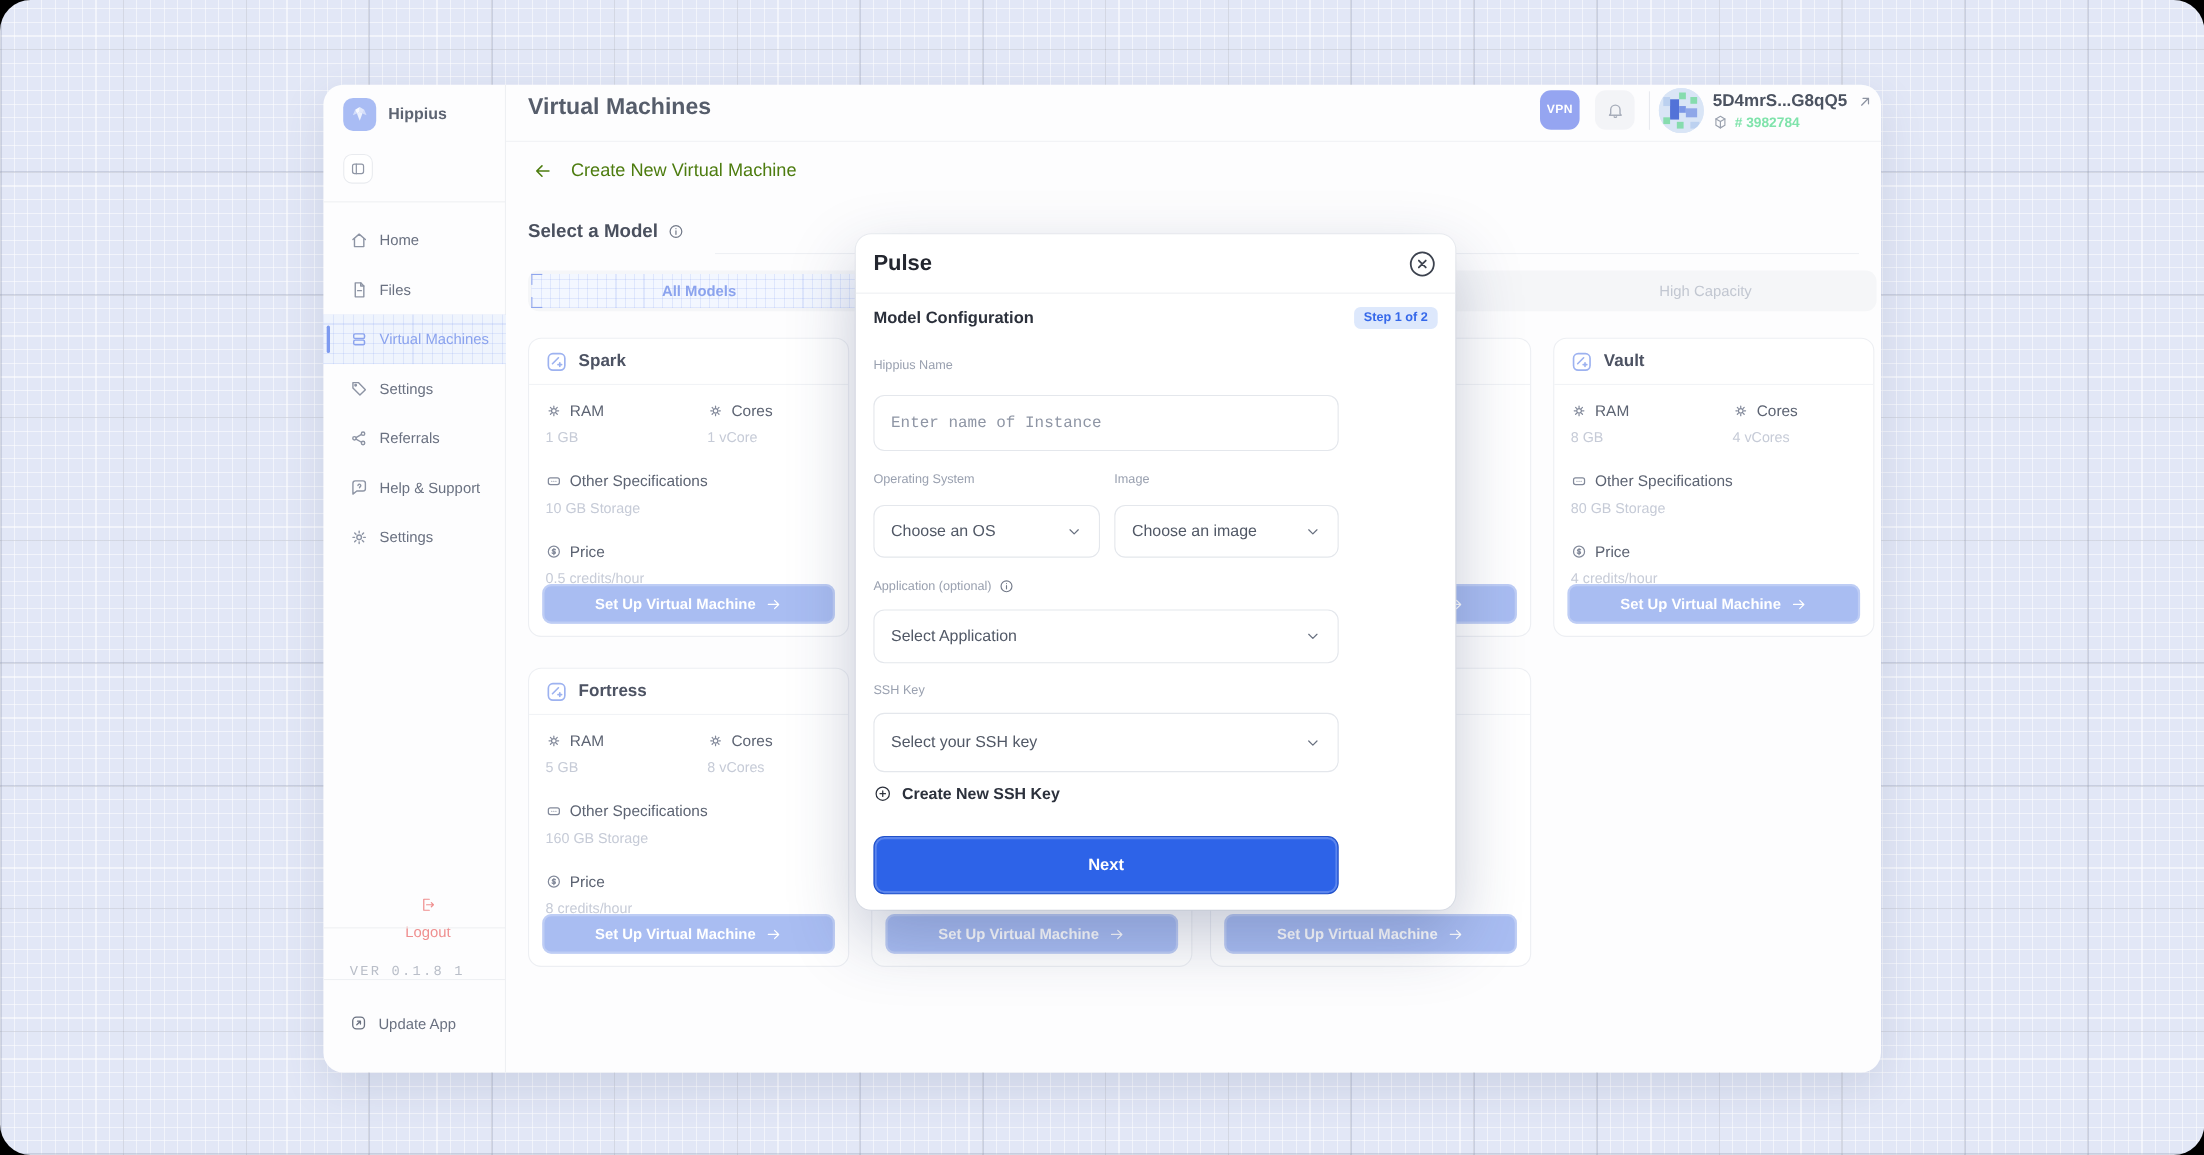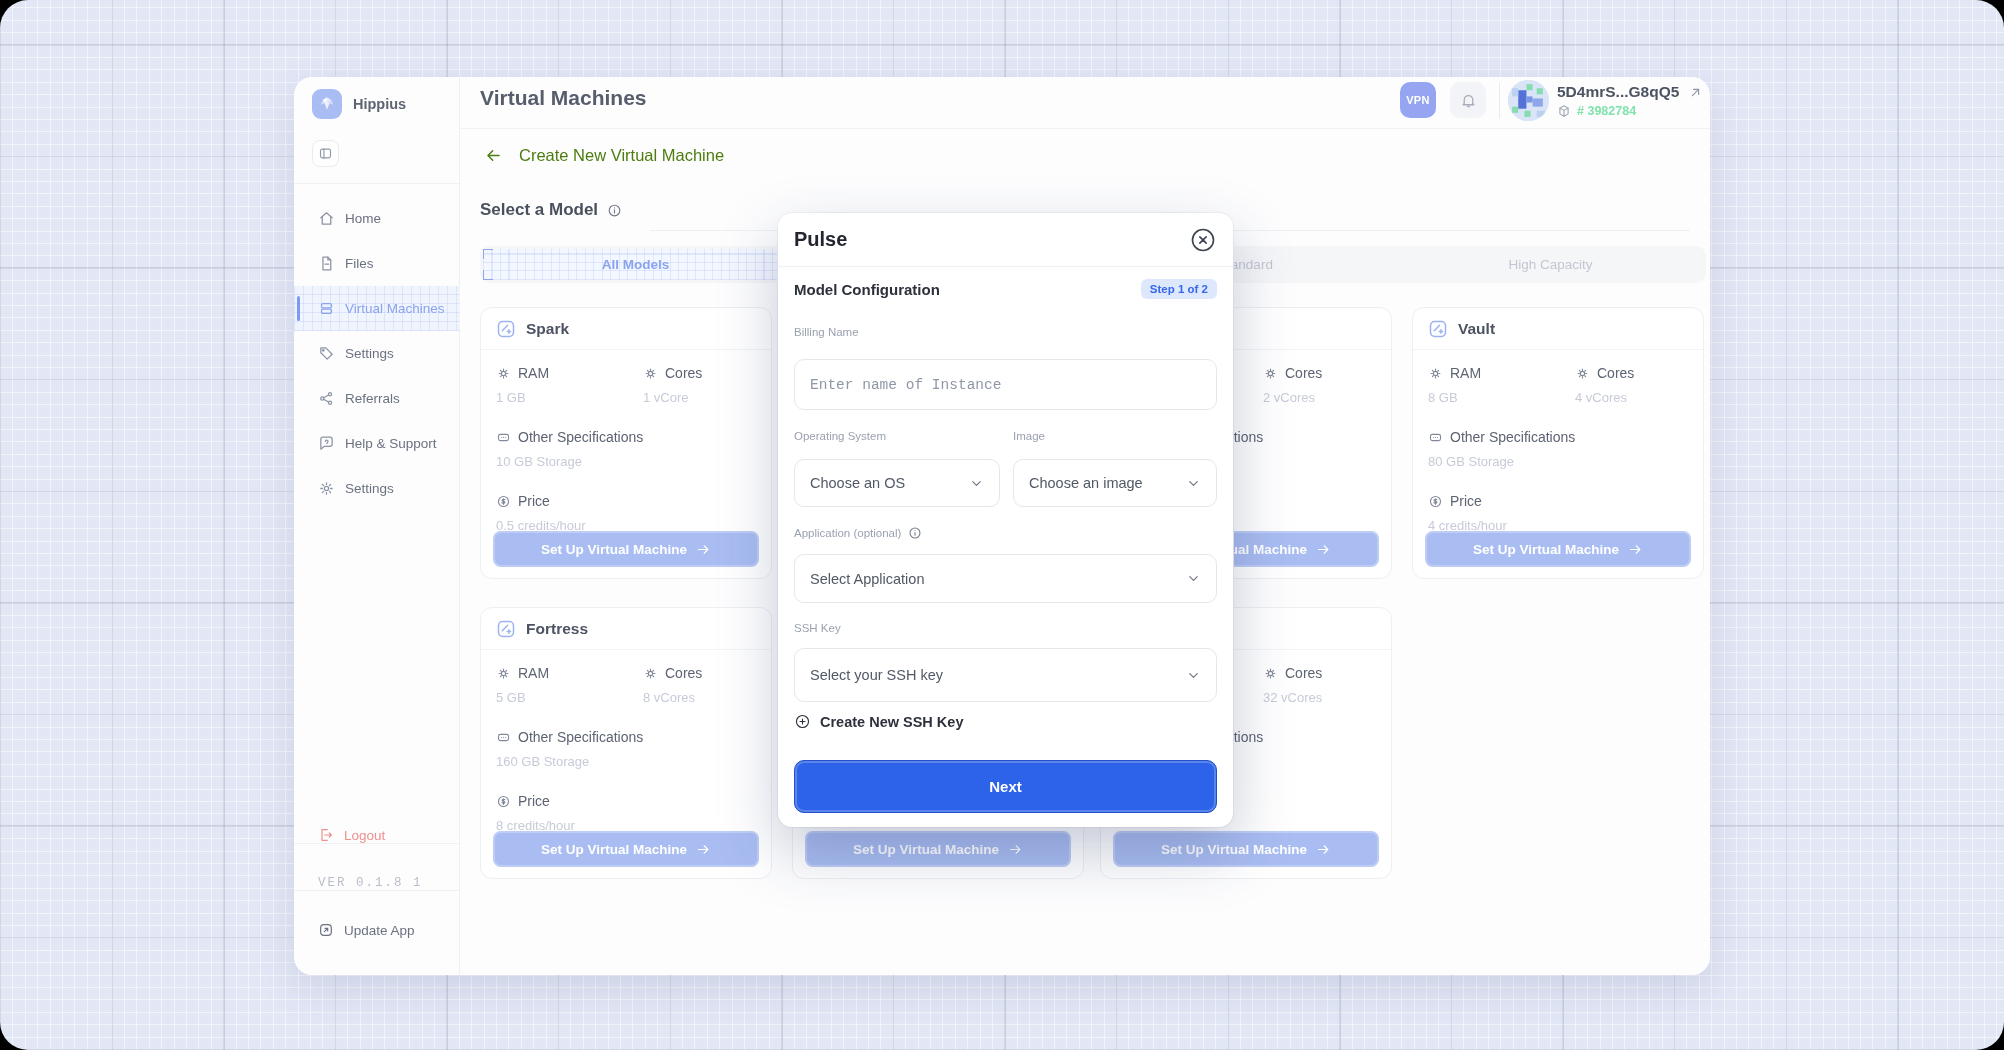--- a/index.html
+++ b/index.html
@@ -35,21 +35,21 @@
   .nav-item.active {
     color:#8ba3ee; background-color:#eff4fd;
     background-image:
       repeating-linear-gradient(0deg,  rgba(122,150,240,.16) 0 1px, transparent 1px 9px),
       repeating-linear-gradient(90deg, rgba(122,150,240,.16) 0 1px, transparent 1px 9px);
   }
   .nav-item.active .nic { color:#8ba3ee; }
   .active-bar { position:absolute; left:3px; top:10px; width:3px; height:25px; border-radius:3px; background:#7d9af0; }
   .sb-bottom-row { position:absolute; left:0; width:166px; height:40px; display:flex; align-items:center; gap:10px;
     padding-left:24px; font-size:13.5px; }
-  .logout-row { top:738px; color:#ef8f8f; }
+  .logout-row { top:738px; color:#ef8f8f;flex-direction:column; }
   .ver-row { top:786px; color:#b9bec8; font-family:"Liberation Mono", monospace; font-size:12.5px; letter-spacing:2px; }
   .update-row { top:833px; color:#6a7181; }
 
   
   .page-title { position:absolute; left:186px; top:9px; font-size:21px; font-weight:700; color:#565d6b; }
   .hdr-divider { position:absolute; left:166px; top:51px; width:1250px; height:1px; background:#f1f2f6; }
   .vpn-badge { position:absolute; left:1106px; top:5px; width:36px; height:36px; border-radius:10px; background:#95a5f1;
     color:#fff; font-size:11px; font-weight:700; display:flex; align-items:center; justify-content:center; letter-spacing:.3px; }
   .bell-btn { position:absolute; left:1156px; top:5px; width:36px; height:36px; border-radius:10px; background:#f3f4f7;
     color:#a7adba; display:flex; align-items:center; justify-content:center; }
@@ -97,21 +97,21 @@
   .spec-label { display:flex; align-items:center; gap:7px; font-size:14px; color:#5c6372; }
   .spec-label .sic { color:#82899a; }
   .spec-value { margin-top:9px; font-size:13px; color:#c6cbd7; }
   .m-t { margin-top:24px; }
   .card-btn { position:absolute; left:12px; right:12px; bottom:11px; height:36px; border:none; border-radius:8px;
     background:#a9bdf2; box-shadow:inset 0 0 0 2px rgba(255,255,255,.25);
     color:#fff; font-size:13.5px; font-weight:700; display:flex; align-items:center; justify-content:center; gap:9px; cursor:pointer;
     font-family:"Liberation Sans", sans-serif; }
 
   
-  .modal { position:absolute; left:484px; top:136px; width:455px; height:614px; background:#fff; border-radius:14px;
+  .modal { position:absolute; left:484px; top:136px; width:545px; height:614px; background:#fff; border-radius:14px;
     box-shadow:0 24px 60px rgba(40,55,100,.26), 0 0 0 1px #f0f2f5; z-index:20;padding-left:10px; }
   .modal-h { position:absolute; left:0; top:0; width:100%; height:54px; display:flex; align-items:center;
     justify-content:space-between; padding:0 16px; border-bottom:1px solid #eef0f3; }
   .modal-title { font-size:20px; font-weight:700; color:#23262f; }
   .close-btn { color:#3d434f; cursor:pointer; background:none; border:none; }
   .mrow { position:absolute; left:16px; right:16px; }
   .sec-row { top:66px; display:flex; align-items:center; justify-content:space-between; }
   .m-sec-title { font-size:15px; font-weight:700; color:#2b303b; }
   .step-badge { background:#dde8fc; color:#3568ea; font-size:11.5px; font-weight:700; padding:4px 9px; border-radius:6px; }
   .f-label { position:absolute; left:16px; font-size:11.5px; color:#9aa1b0; }
@@ -706,21 +706,21 @@
               <path d="M9.3 9.3l5.4 5.4M14.7 9.3l-5.4 5.4"></path>
             </svg>
         </button>
       </div>
 
       <div class="mrow sec-row">
         <span class="m-sec-title">Model Configuration</span>
         <span class="step-badge">Step 1 of 2</span>
       </div>
 
-      <span class="f-label" style="top:113px">Billing Name</span>
+      <span class="f-label" style="top:113px">Hippius Name</span>
       <input class="txt-input" type="text" placeholder="Enter name of Instance" style="">
 
       <span class="f-label" style="top:217px; left:16px">Operating System</span>
       <span class="f-label" style="top:217px; left:235px">Image</span>
 
       <div class="field" style="left:16px; top:246px; width:206px; height:48px">
         <span>Choose an OS</span>
         <svg class="ic chev" width="15" height="15" viewBox="0 0 24 24">
             <path d="M6 9l6 6 6-6"></path>
           </svg>

